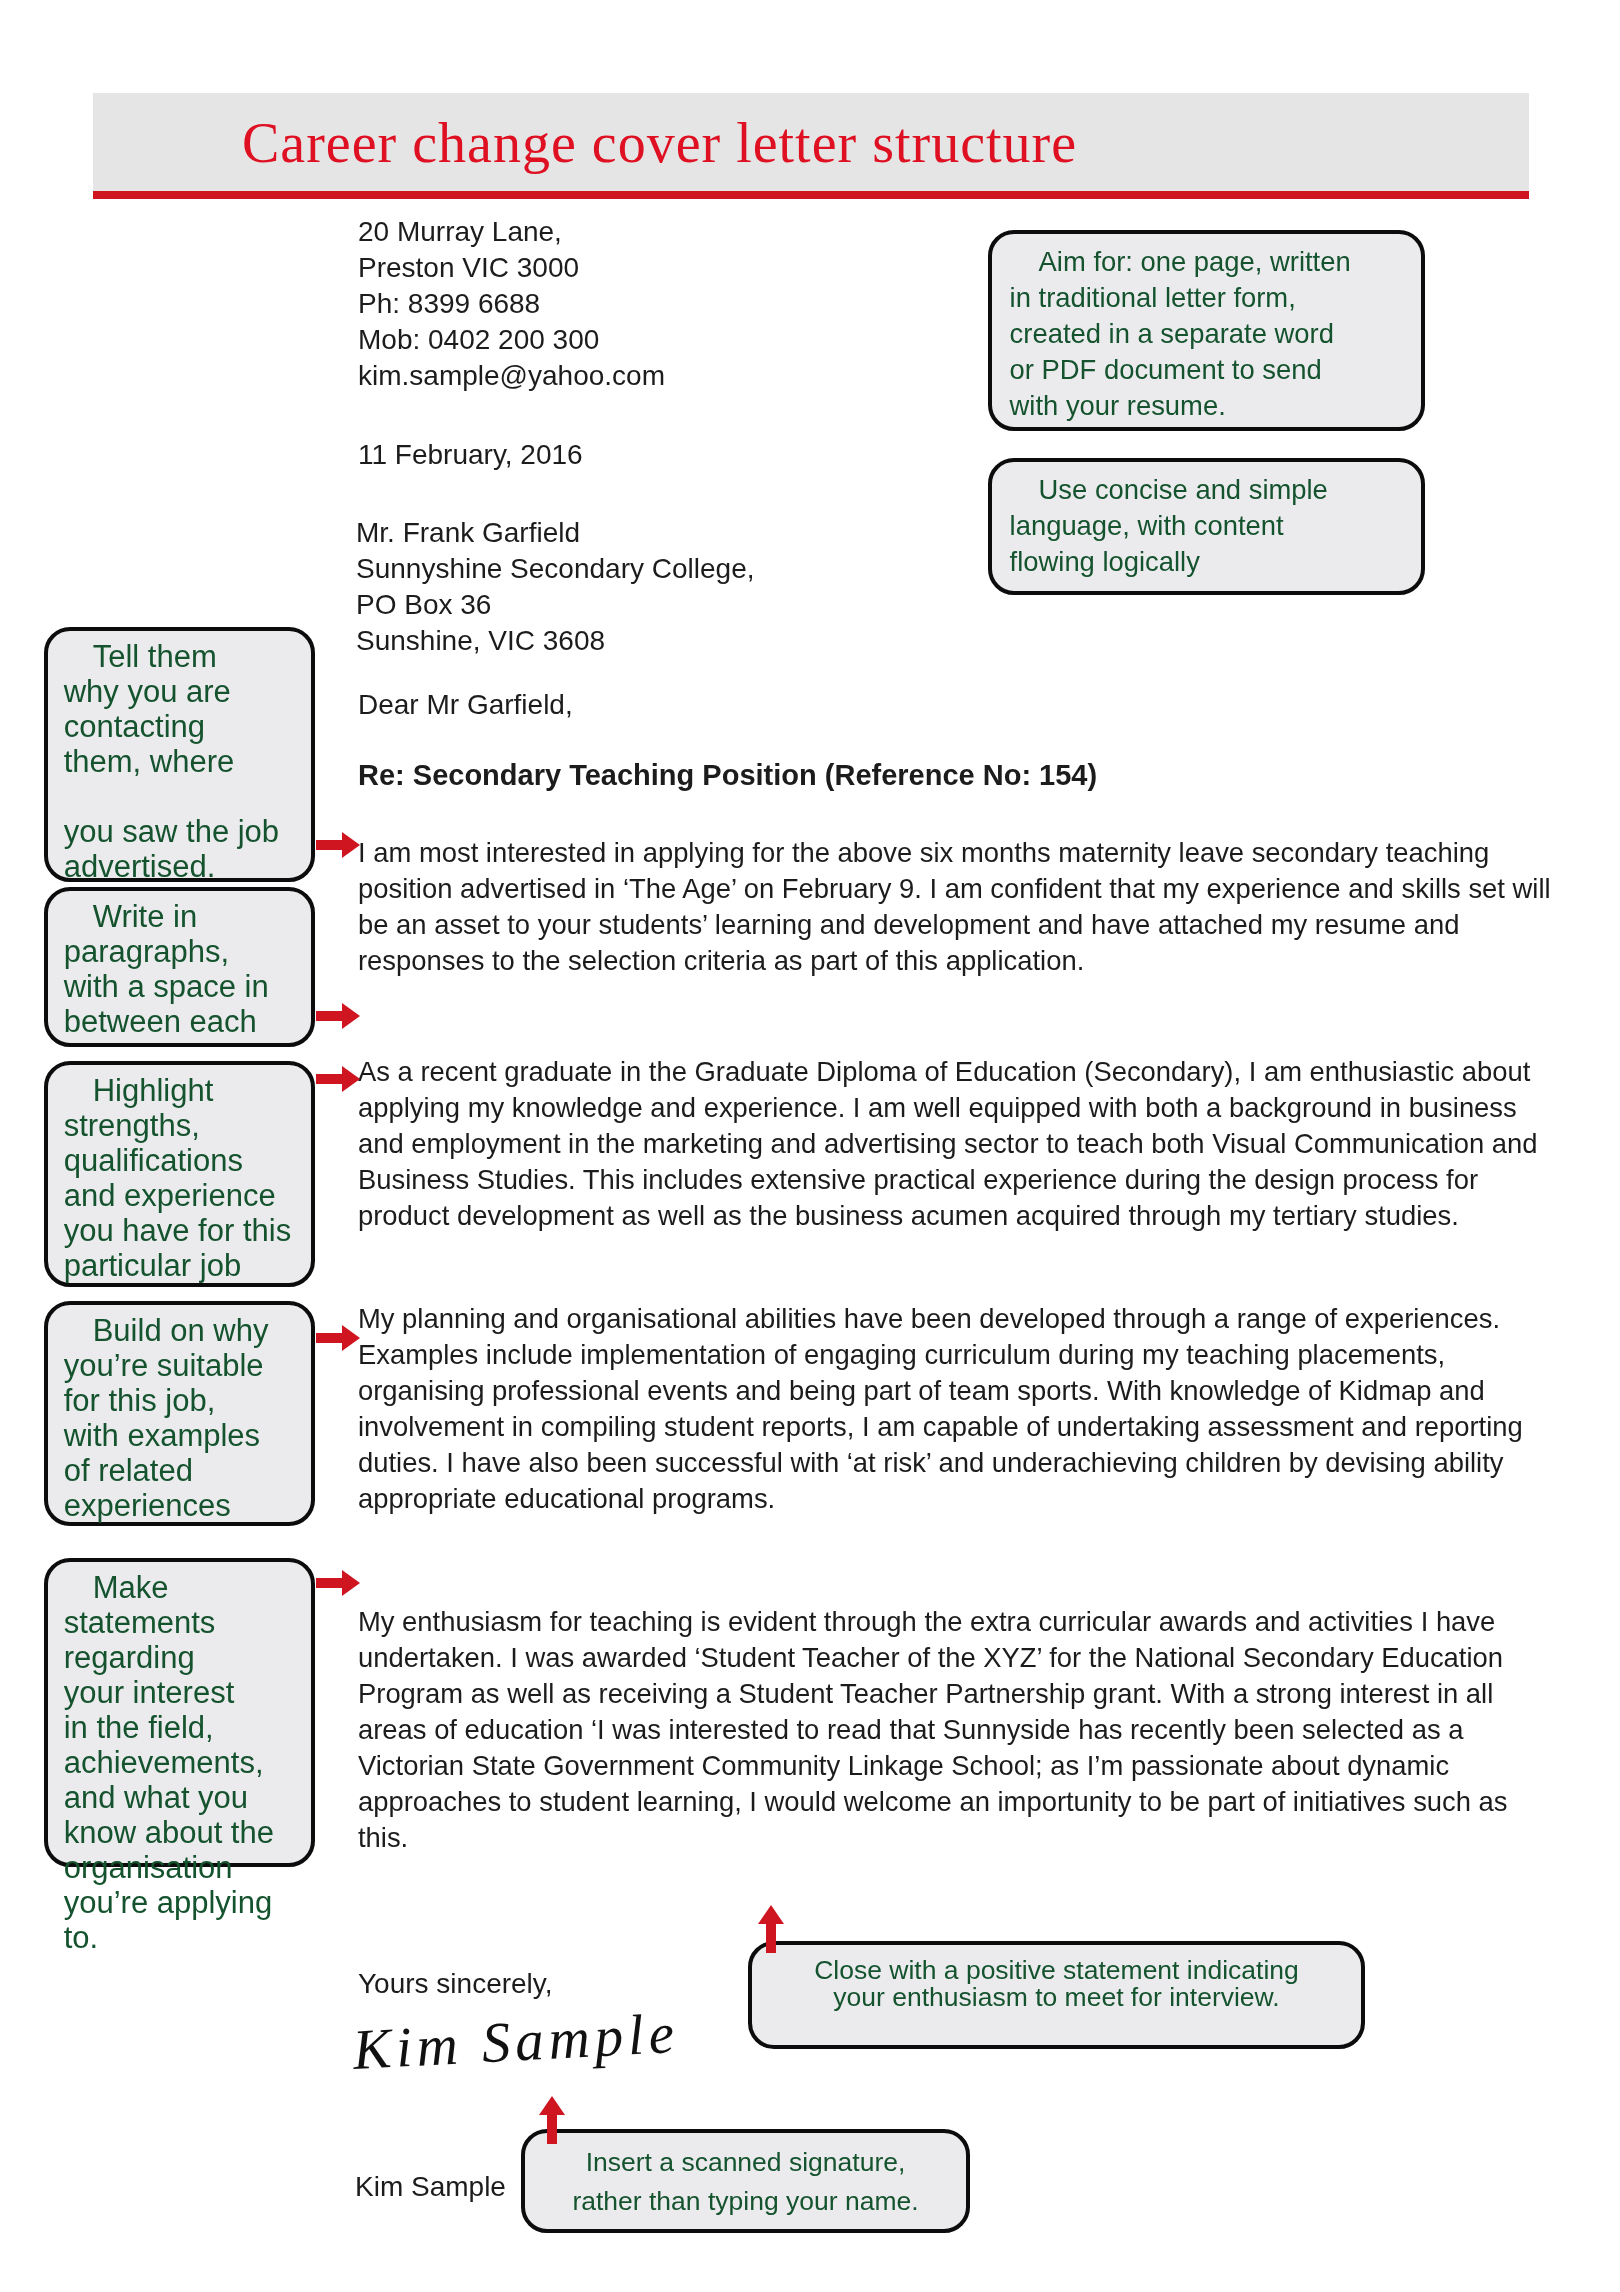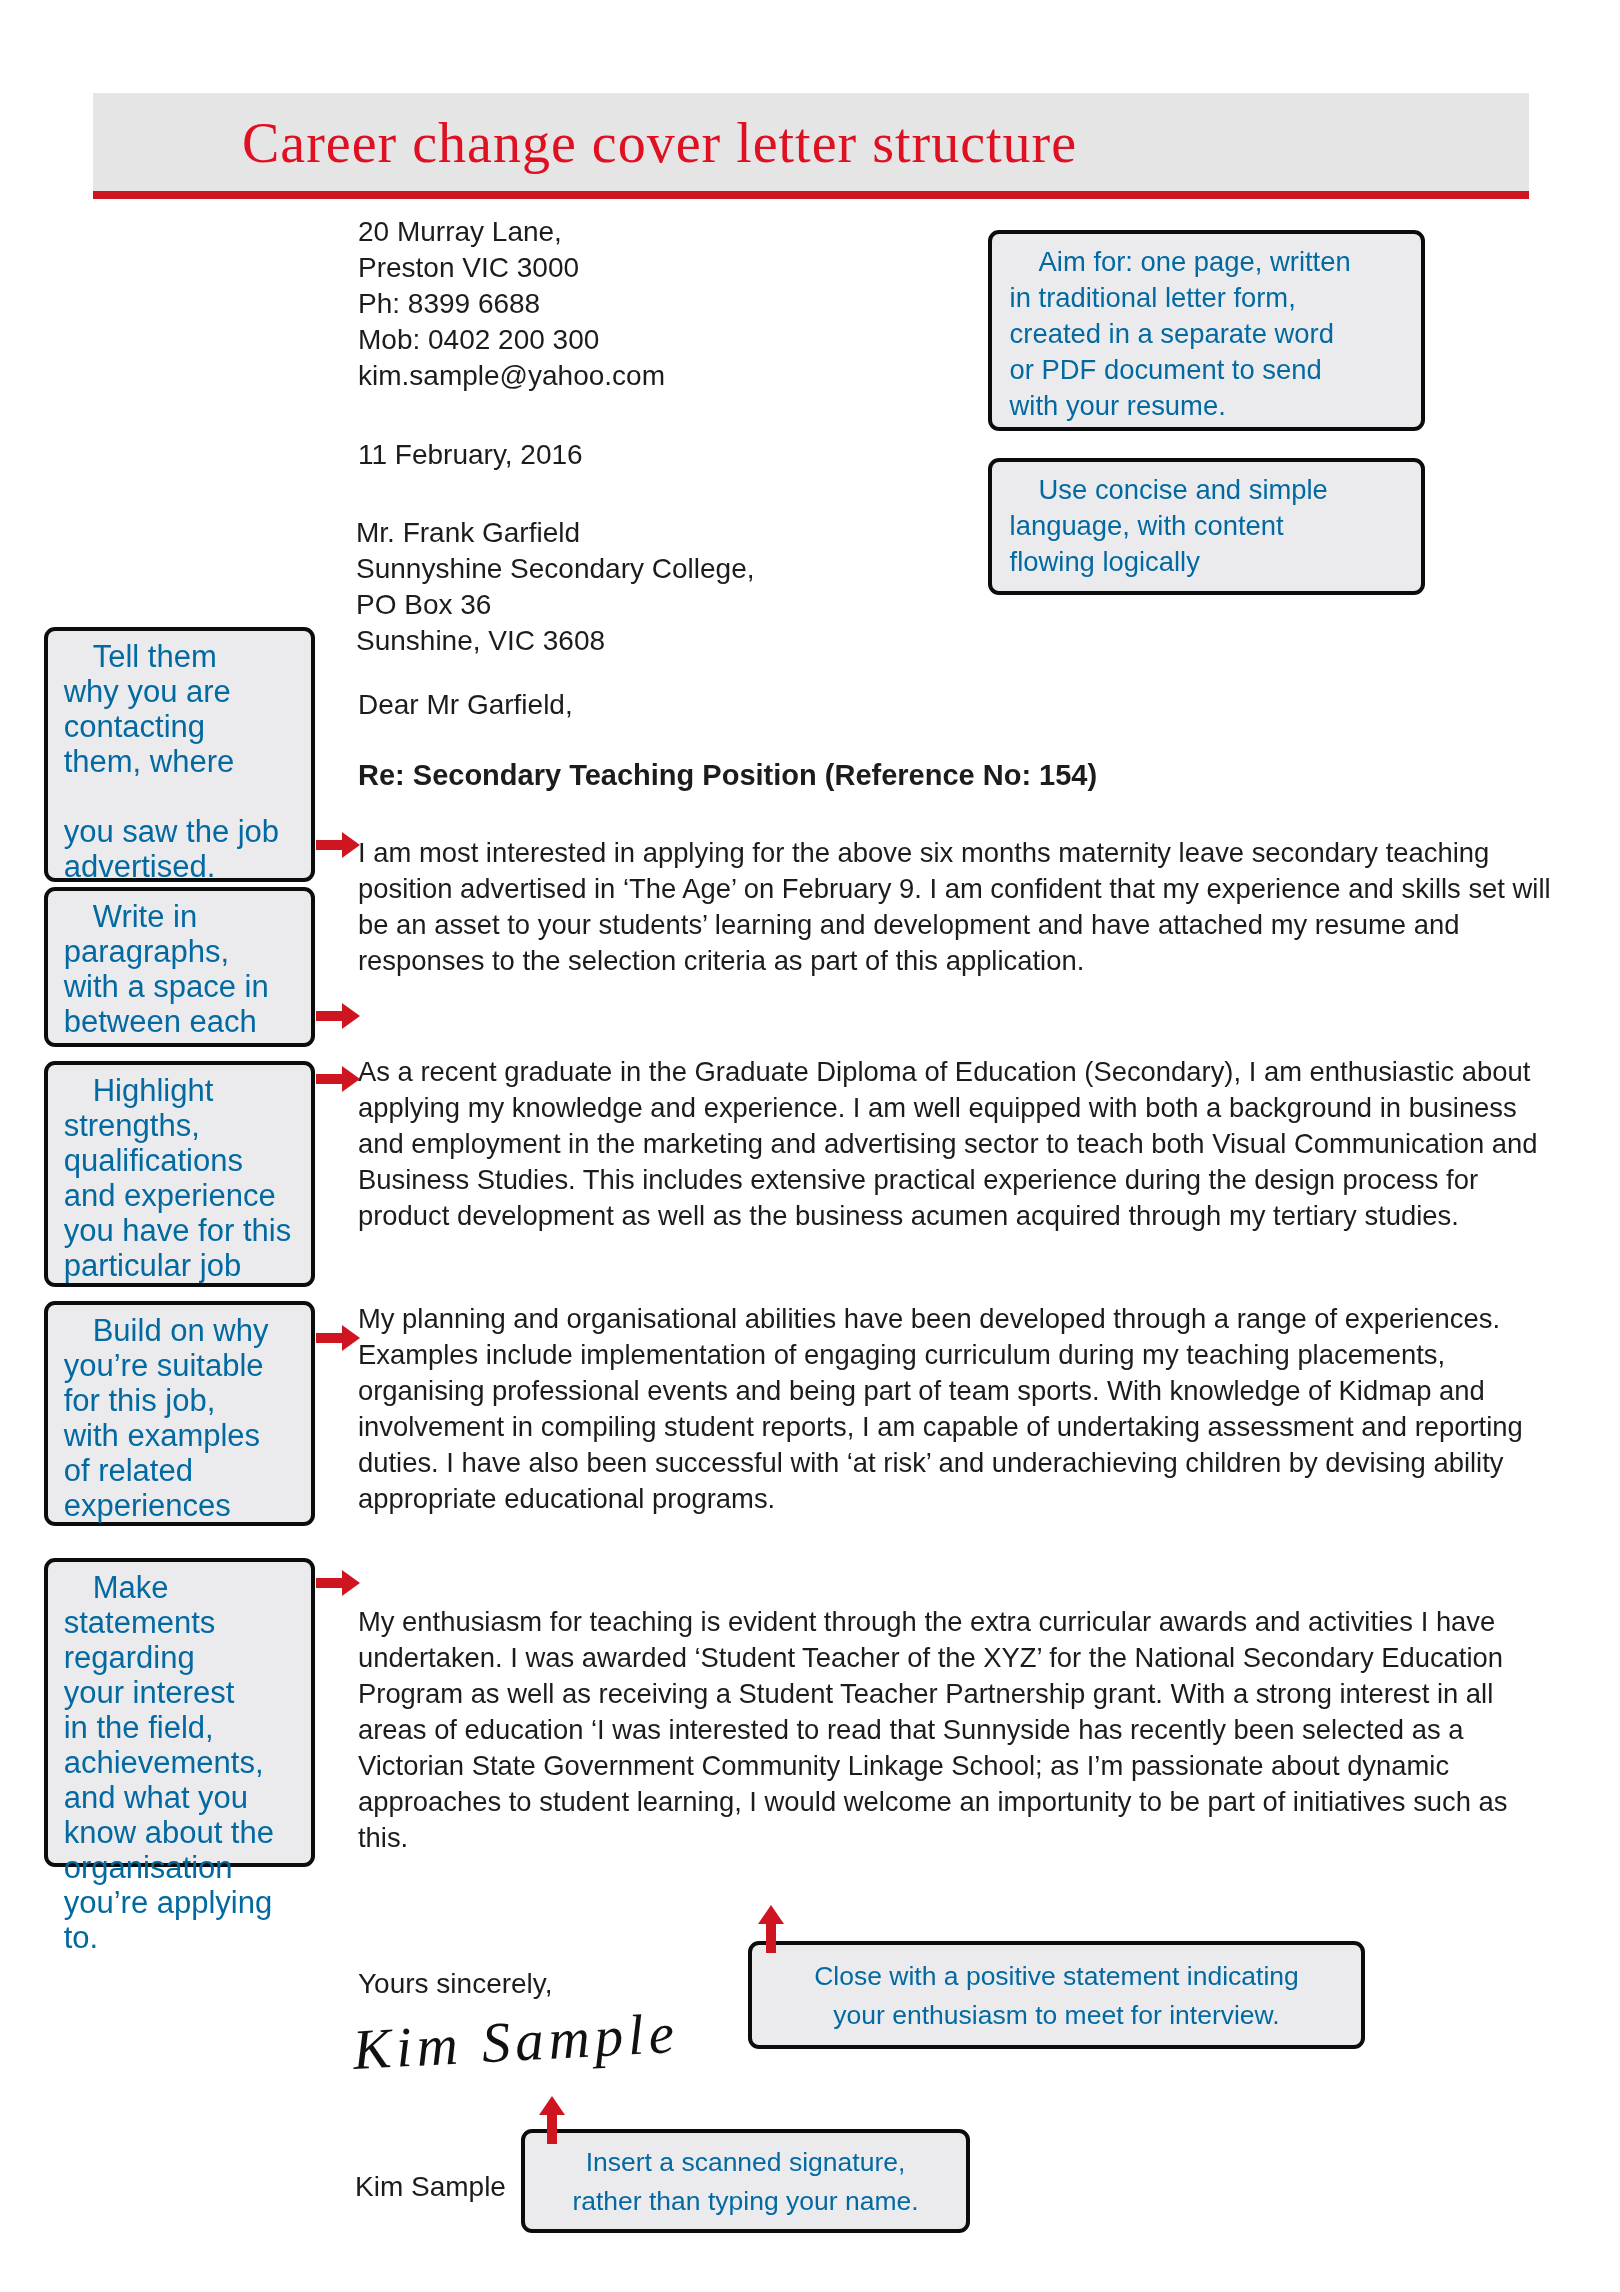--- a/index.html
+++ b/index.html
@@ -30,36 +30,36 @@
   .closing{left:358px;top:1968px;font-size:28px;}
   .signature{
     left:353px;top:2017px;font-family:"Liberation Serif", serif;font-style:italic;
     font-size:57px;letter-spacing:4.9px;color:#111;transform:rotate(-3deg);
     transform-origin:left center;white-space:nowrap;
   }
   .typed-name{left:355px;top:2171px;font-size:28px;}
   
   .callout{
     position:absolute;background:#ebebee;border:4.9px solid #0c0c0c;
-    border-radius:11px;box-sizing:border-box;color:#0369a1;
+    border-radius:26px;box-sizing:border-box;color:#14532d;
   }
   .callout .txt{white-space:pre-line;}
   .co-left{left:44px;width:271px;}
   .co-left .txt,.co-right .txt{font-size:31px;line-height:35px;text-indent:29px;padding:7.8px 9.8px 7.8px 15.7px;}
   .co-right{left:988px;width:437px;}
   .co-right .txt{font-size:27.4px;line-height:36px;padding:9.8px 13.7px 9.8px 17.6px;}
   .co-l1{top:627px;height:255px;}
   .co-l2{top:887px;height:160px;}
   .co-l3{top:1061px;height:226px;}
   .co-l4{top:1301px;height:225px;}
   .co-l5{top:1558px;height:309px;}
   .co-r1{top:230px;height:201px;}
   .co-r2{top:458px;height:137px;}
   .co-close{left:748px;top:1941px;width:617px;height:108px;}
-  .co-close .txt{font-size:26.5px;line-height:39px;text-align:center;padding:11.8px 11.8px;}
+  .co-close .txt{font-size:26.5px;line-height:27px;text-align:center;padding:11.8px 11.8px;}
   .co-sign{left:521px;top:2129px;width:449px;height:104px;}
   .co-sign .txt{font-size:26.5px;line-height:39px;text-align:center;padding:9.8px 9.8px;}
   
   .arrow-right{position:absolute;display:flex;align-items:center;}
   .arrow-right .shaft{width:25.5px;height:9.8px;background:#cf1520;}
   .arrow-right .head{width:0;height:0;border-left:18.6px solid #cf1520;border-top:13.7px solid transparent;border-bottom:13.7px solid transparent;}
   .arrow-up{position:absolute;display:flex;flex-direction:column;align-items:center;}
   .arrow-up .head{width:0;height:0;border-bottom:19.6px solid #cf1520;border-left:13.7px solid transparent;border-right:13.7px solid transparent;}
   .arrow-up .shaft{width:9.8px;height:29px;background:#cf1520;}
   .ar1{left:316px;top:832px;} .ar2{left:316px;top:1003px;} .ar3{left:316px;top:1066px;}

